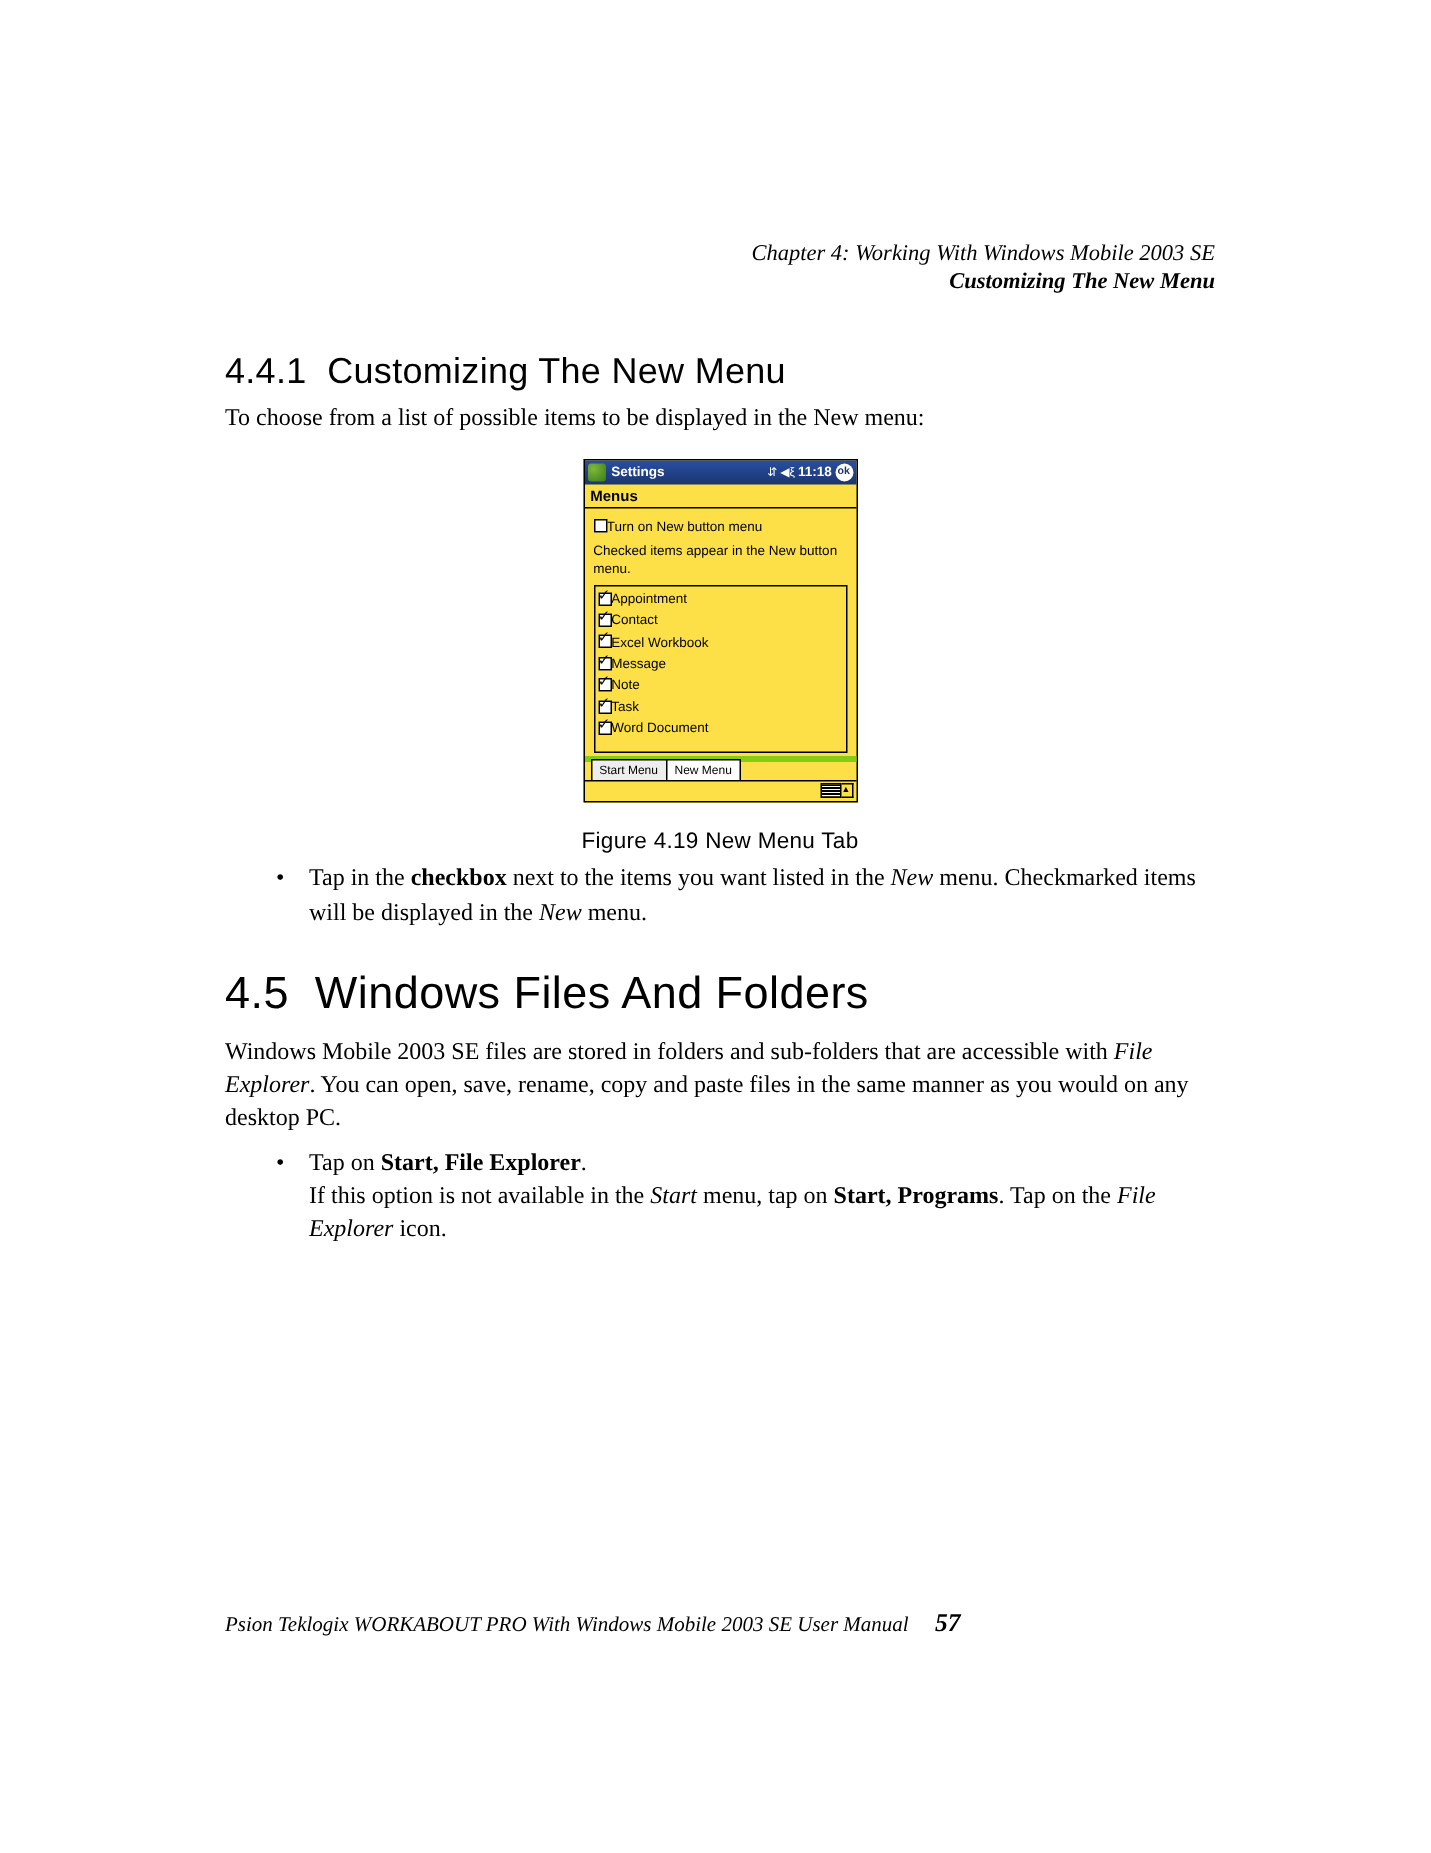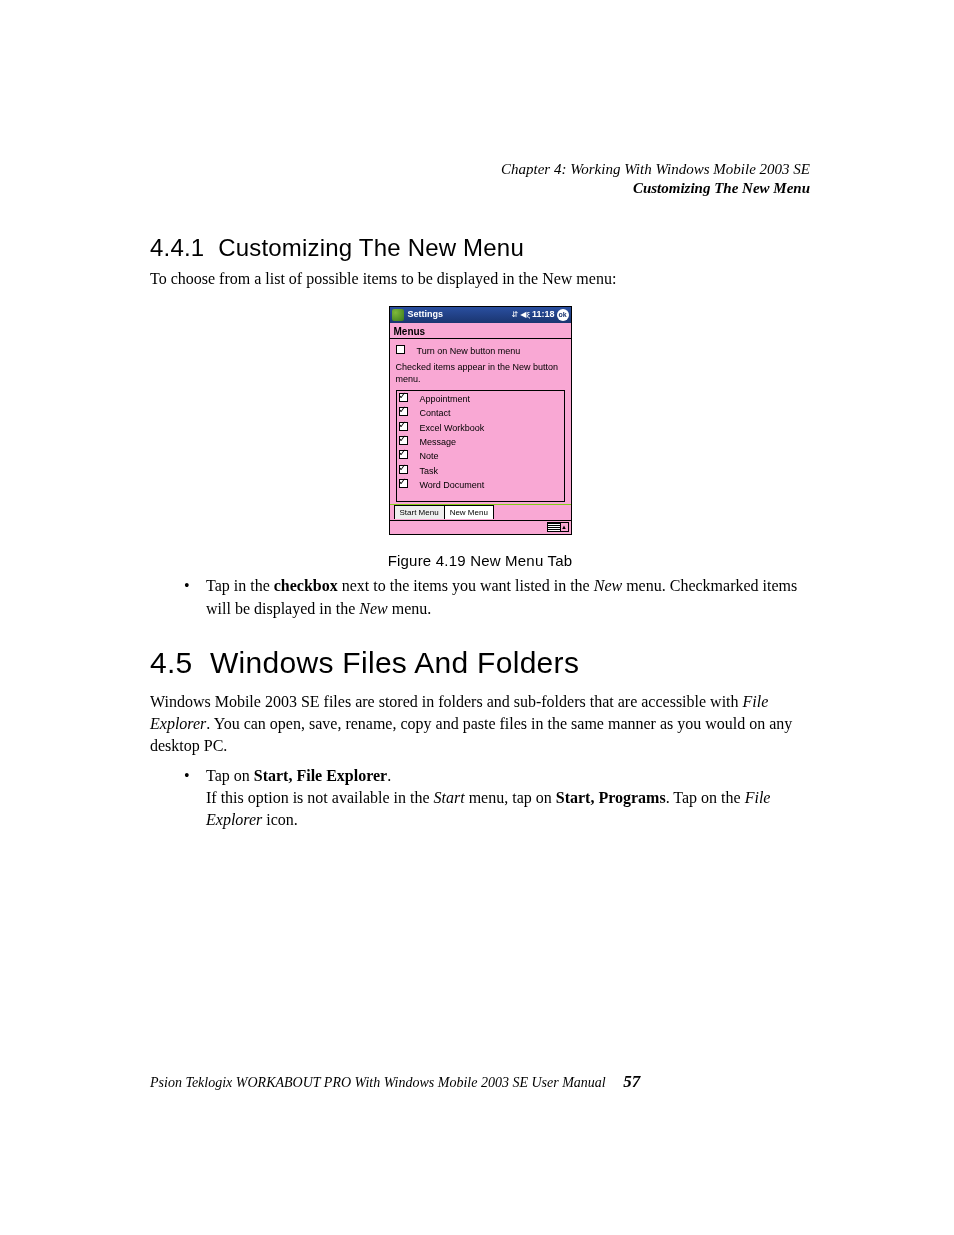--- a/index.html
+++ b/index.html
@@ -83,21 +83,21 @@
   .footer .pg { font-weight: bold; font-style: italic; font-size: 17px; padding-left: 14px; }
 
   
   .mock {
     width: 183px;
     border: 1px solid #000;
     margin: 16px auto;
     text-align: left;
     font-family: Verdana, Geneva, sans-serif;
     font-size: 9px;
-    background: #f9a8d4;
+    background: #fde047;
   }
   .mock .titlebar {
     display: flex;
     align-items: center;
     height: 16px;
     background: linear-gradient(#2a4fa0, #1a3570);
     color: #fff;
     padding: 0 2px;
     gap: 2px;
   }
@@ -116,32 +116,32 @@
     width: 12px; height: 12px; border-radius: 50%;
     background: #fff; color: #1a3570; font-weight: bold;
     display:flex; align-items:center; justify-content:center;
     font-size: 7px;
   }
   .mock .subtitle {
     height: 16px; border-bottom: 1px solid #000;
     padding: 2px 4px; font-weight: bold; font-size: 10px;
   }
   .mock .content { padding: 6px 6px 2px 6px; }
-  .mock .row { display:flex; gap:12px; margin-bottom: 2px; }
+  .mock .row { display:flex; align-items:center; gap:0; margin-bottom: 2px; }
   .mock .cbx {
     width: 9px; height: 9px; border: 1px solid #000; position: relative;
     display:inline-block; flex: 0 0 9px; background:#fff;
   }
   .mock .cbx.chk::after {
     content: "✓"; position:absolute; top:-3px; left:-1px; font-size:10px; line-height:10px;
   }
   .mock .hint { margin: 4px 0 4px 0; }
   .mock .listbox { border:1px solid #000; min-height: 112px; padding: 2px; }
   .mock .tabs {
-    display:flex; align-items:flex-start; height: 16px; border-top:1px solid #84cc16; padding-left:4px; gap:0;
+    display:flex; align-items:flex-end; height: 16px; border-top:4px solid #84cc16; padding-left:4px; gap:0;
   }
   .mock .tab {
     border: 1px solid #000; border-bottom: none;
     padding: 1px 5px; font-size: 8px; background:#fff;
     margin-right: -1px;
   }
   .mock .tab.inactive { background:#eee; }
   .mock .bottombar {
     height: 14px; border-top:1px solid #000;
     display:flex; justify-content:flex-end; align-items:center; padding: 0 2px;

